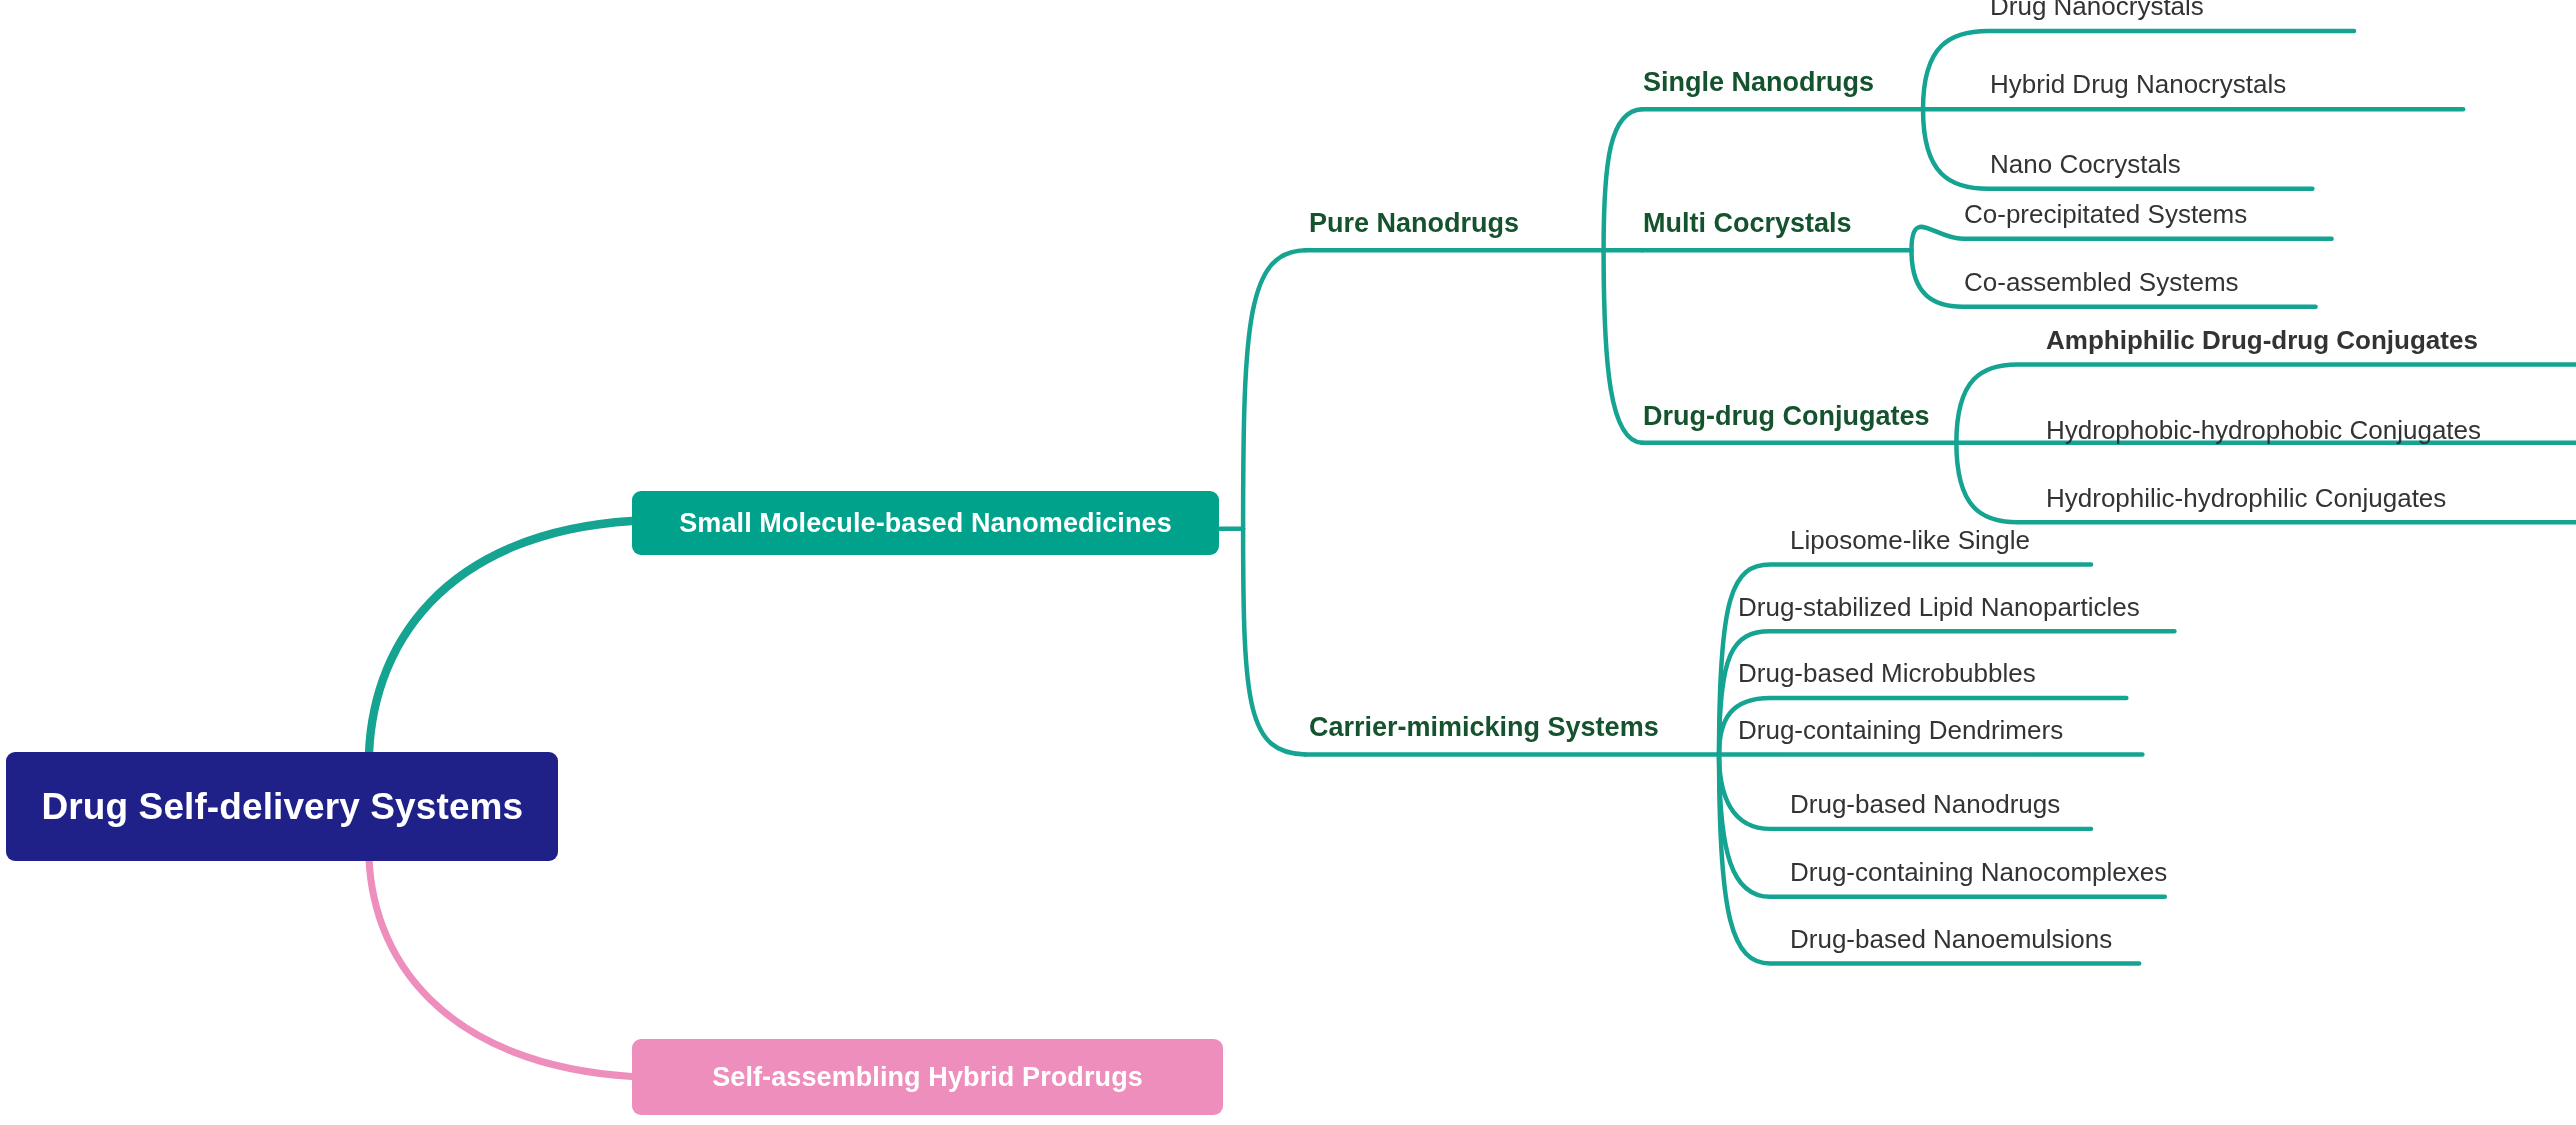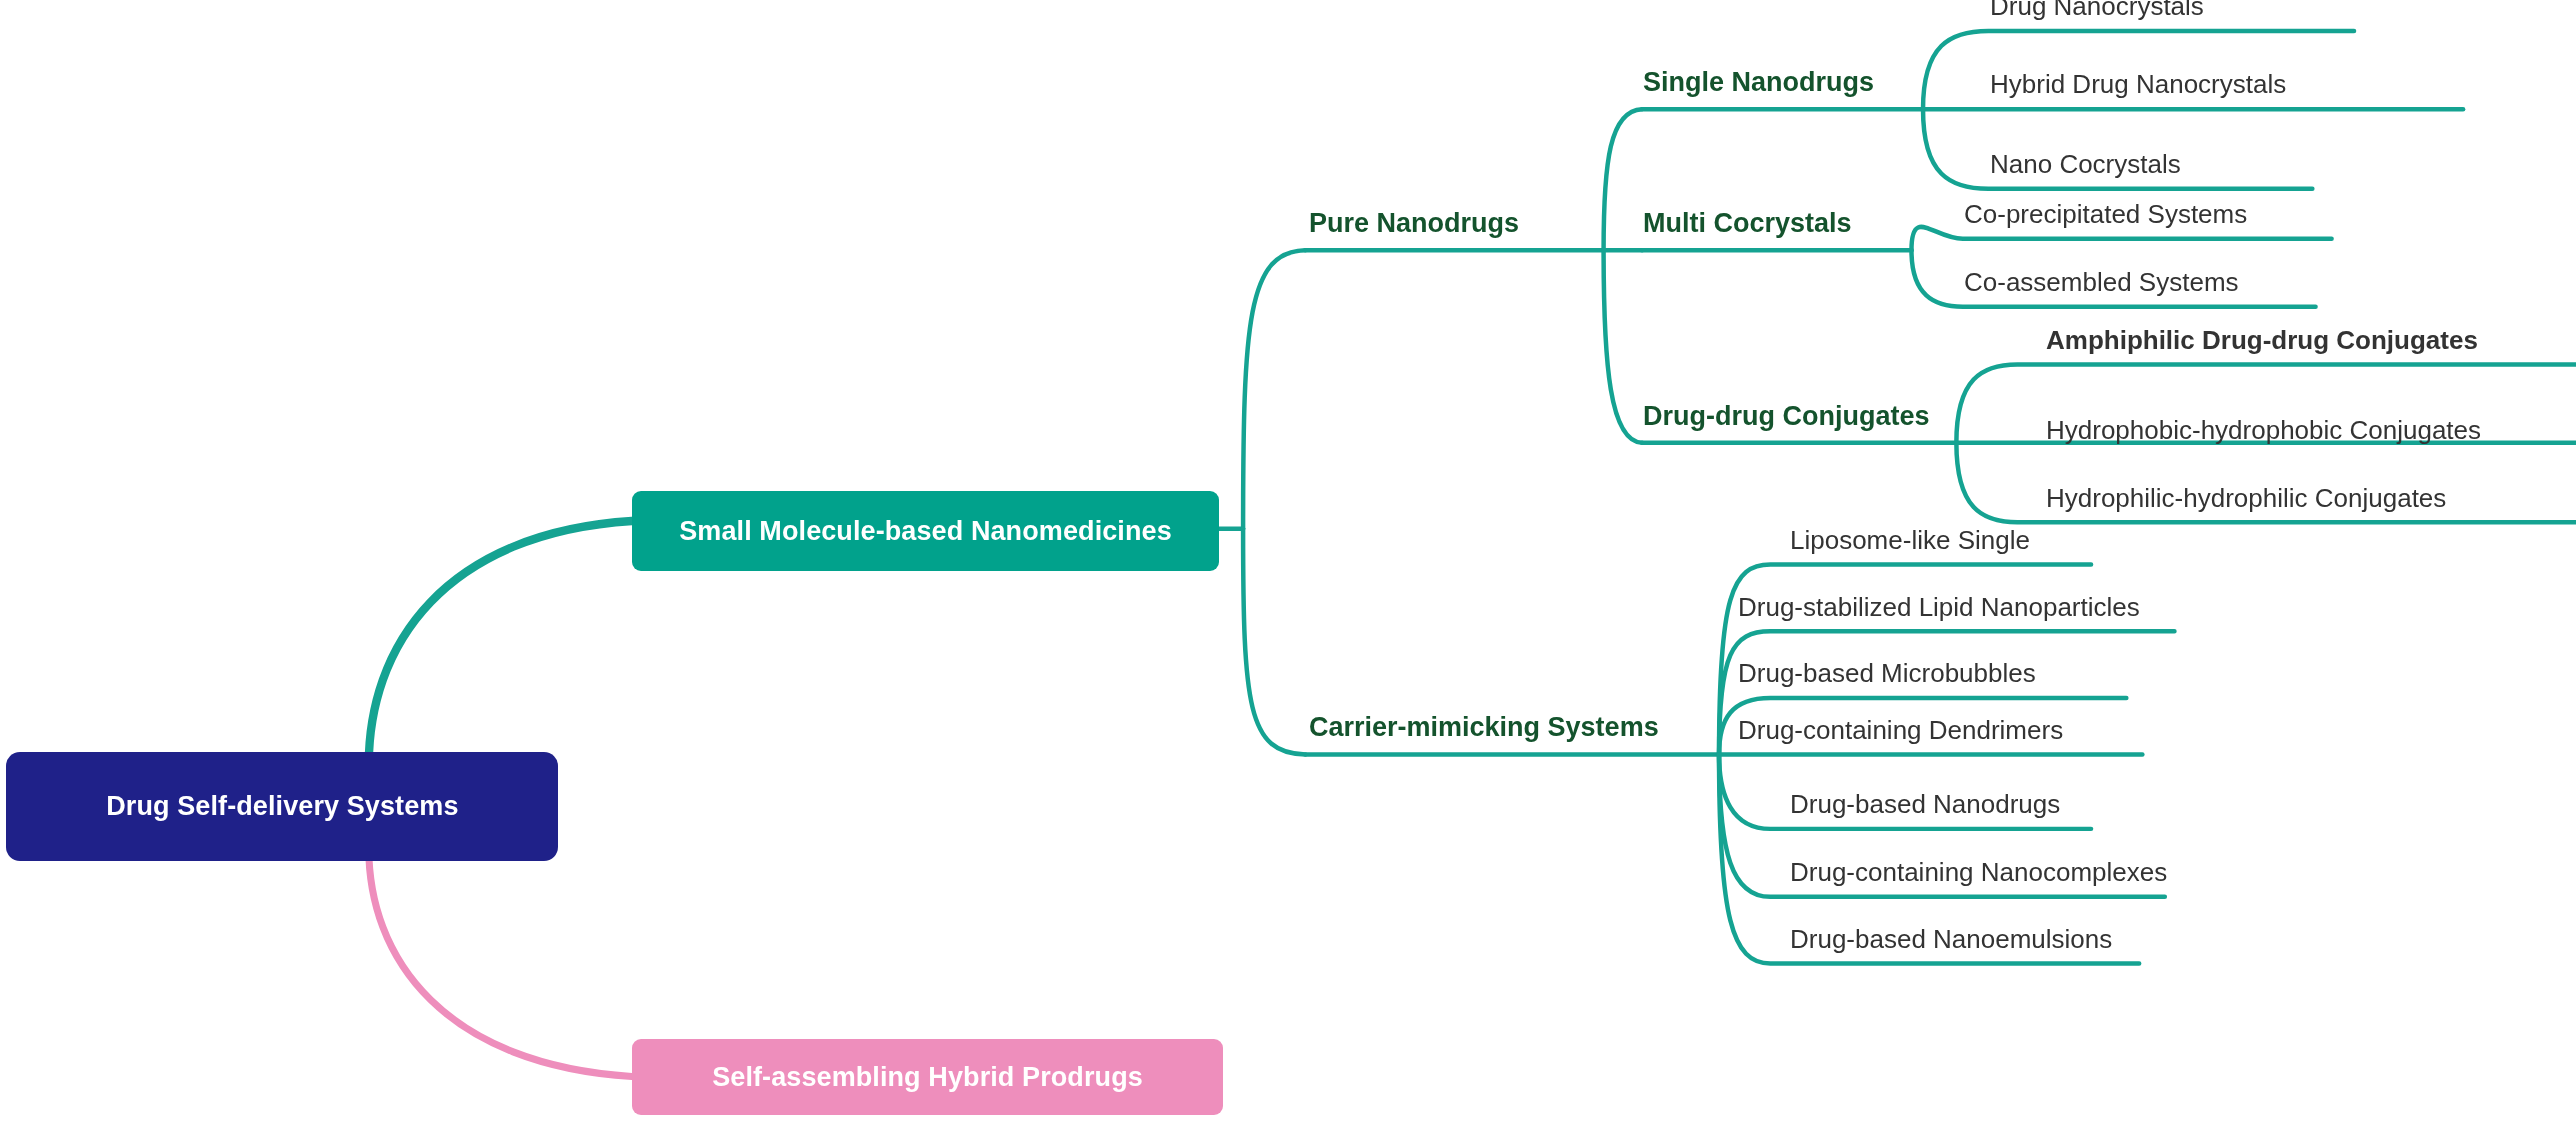--- a/index.html
+++ b/index.html
@@ -30,24 +30,23 @@
     display: flex;
     align-items: center;
     justify-content: center;
     border-radius: 9px;
     color: #ffffff;
     font-weight: bold;
     white-space: nowrap;
     box-sizing: border-box;
   }
   .node-root {
-    font-size: 27px;
+    font-size: 37px;
     letter-spacing: 0.1px;
     padding: 0 22px;
-    border-radius: 14px;
   }
   .node-branch {
     font-size: 27px;
     letter-spacing: 0.1px;
     padding: 0 22px;
   }
   .label-text {
     position: absolute;
     white-space: nowrap;
     color: #333333;
@@ -107,21 +106,21 @@
     <path d="M 2680 1176 L 3340 1176" fill="none" stroke="#15a392" stroke-width="7" stroke-linecap="round"></path>
     <path d="M 2680 1176 C 2680 1240 2700 1292 2760 1292 L 3260 1292" fill="none" stroke="#15a392" stroke-width="7" stroke-linecap="round"></path>
     <path d="M 2680 1176 C 2680 1330 2700 1398 2760 1398 L 3375 1398" fill="none" stroke="#15a392" stroke-width="7" stroke-linecap="round"></path>
     <path d="M 2680 1176 C 2680 1430 2700 1502 2760 1502 L 3335 1502" fill="none" stroke="#15a392" stroke-width="7" stroke-linecap="round"></path>
   </svg>
 
   <div class="node-box node-root" style="left:6.4px; top:752px; width:552px; height:109px; background:#1f2189;">
     <span>Drug Self-delivery Systems</span>
   </div>
 
-  <div class="node-box node-branch" style="left:632px; top:491px; width:587px; height:80px; background:#01a28c;">
+  <div class="node-box node-branch" style="left:632px; top:491px; width:587px; height:64px; background:#01a28c;">
     <span>Small Molecule-based Nanomedicines</span>
   </div>
 
   <div class="node-box node-branch" style="left:632px; top:1039px; width:591px; height:76px; background:#ee8ebc;">
     <span>Self-assembling Hybrid Prodrugs</span>
   </div>
 
   <div class="label-text label-l2" style="left:1309px; top:237px; transform:translateY(-100%);">Pure Nanodrugs</div>
 
   <div class="label-text label-l2" style="left:1309px; top:741px; transform:translateY(-100%);">Carrier-mimicking Systems</div>

